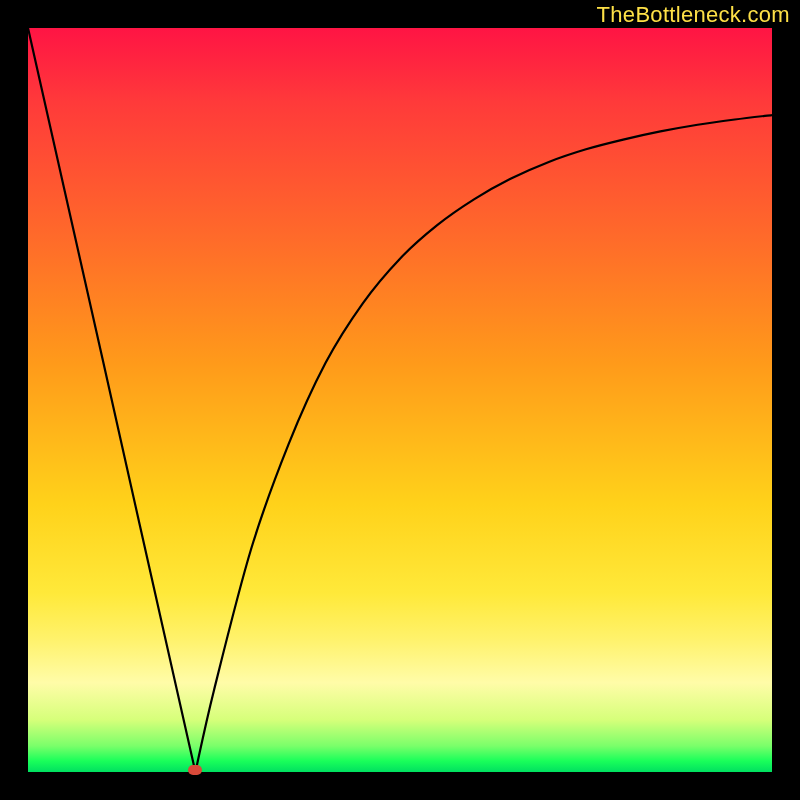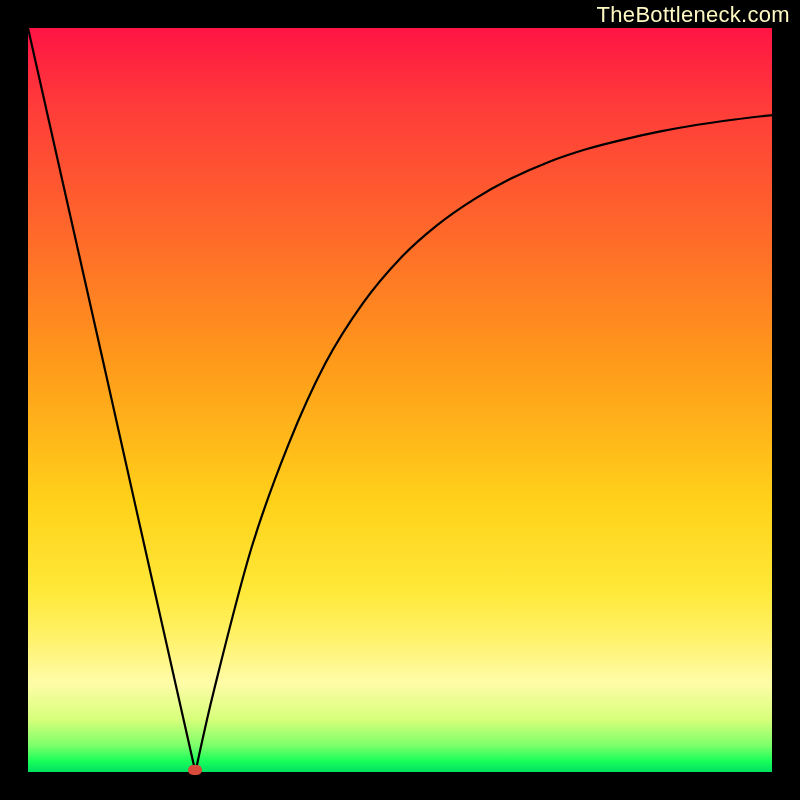--- a/index.html
+++ b/index.html
@@ -14,21 +14,21 @@
   .root {
     position: relative;
     width: 800px;
     height: 800px;
     background: #000;
   }
   .watermark {
     position: absolute;
     top: 2px;
     right: 10px;
-    color: #fef9c3;
+    color: #fde047;
     font-size: 22px;
     font-weight: 500;
     letter-spacing: 0.3px;
     z-index: 5;
   }
   .plot-area {
     position: absolute;
     left: 28px;
     top: 28px;
     width: 744px;

